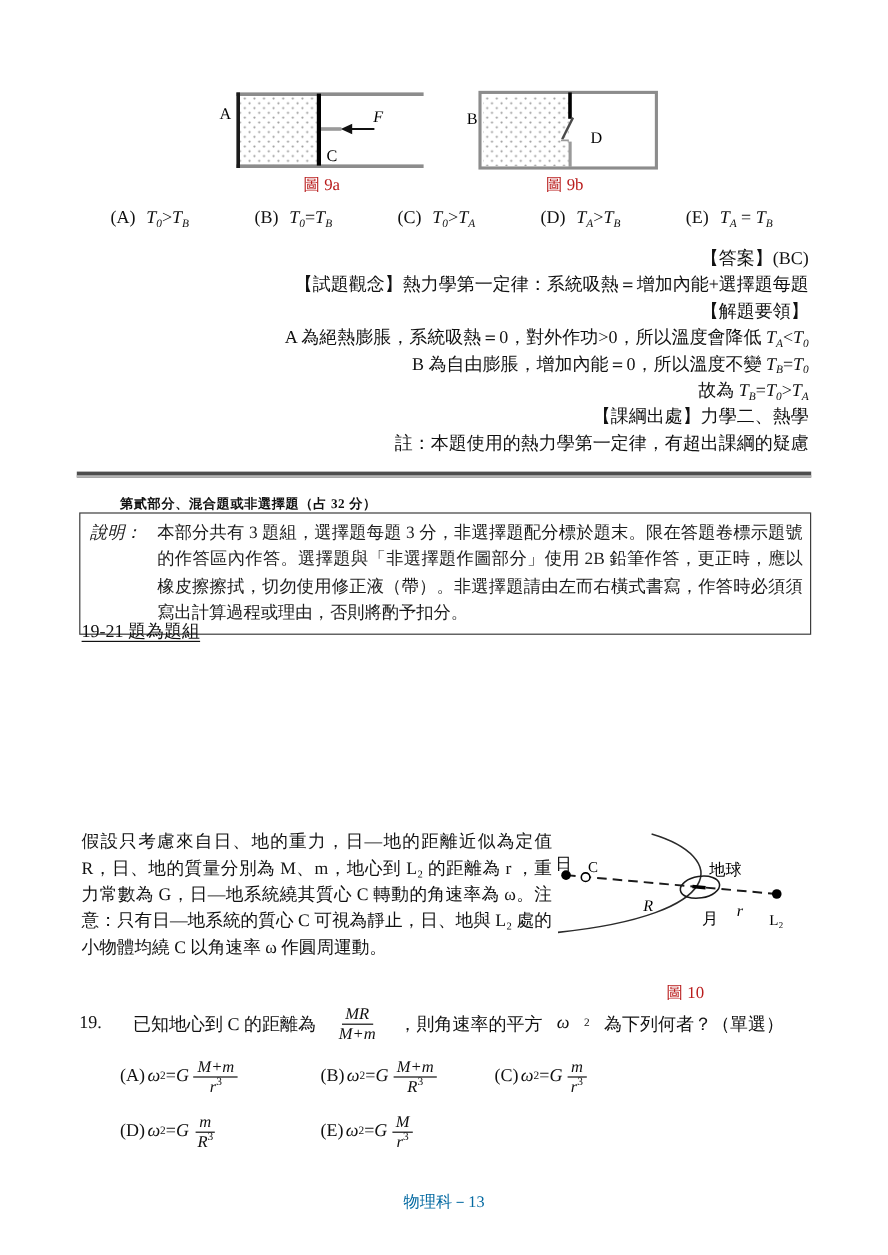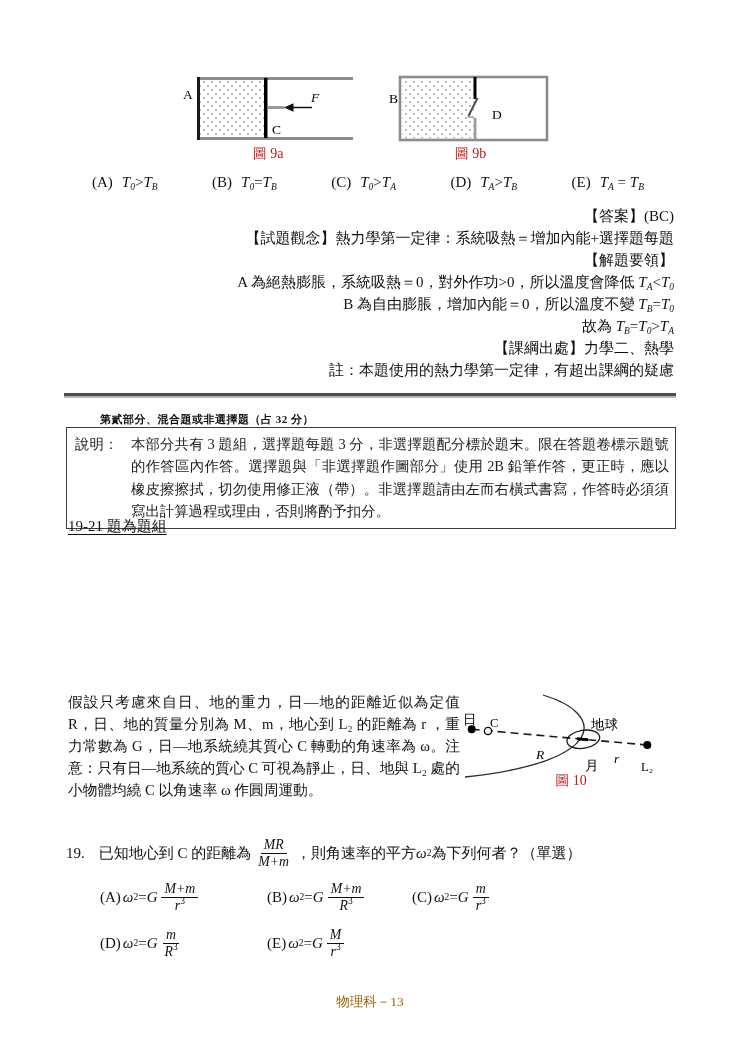--- a/index.html
+++ b/index.html
@@ -20,44 +20,44 @@
   .solution{position:absolute;top:205px;left:68px;width:606px;font-size:15px;line-height:22px;}
   .solution .line{white-space:nowrap;text-align:right;}
   
   .divider{position:absolute;top:393px;left:64px;width:612px;height:3px;
            background:#4d4d4d;border-bottom:2px solid #b5b5b5;}
   
   .sec-title{position:absolute;top:412px;left:68px;font-size:11px;font-weight:bold;letter-spacing:.5px;margin-left:32px;}
   
   .instr-box{position:absolute;top:427px;left:66px;width:594px;border:1.6px solid #3d3d3d;
              padding:5px 6px 6px 8px;display:flex;font-size:14.4px;line-height:22.3px;color:#1c1c1c;}
-  .instr-box .instr-label{flex:0 0 56px;}
+  .instr-box .instr-label{flex:0 0 56px;font-style:italic;}
   .instr-box .instr-text{flex:1;text-align:justify;}
   
   .group-heading{position:absolute;top:517px;left:68px;font-size:15px;
                  text-decoration:underline;text-underline-offset:3px;}
   .para1{position:absolute;top:539px;left:68px;width:606px;font-size:14.7px;
          line-height:21.2px;text-align:justify;}
   .para2{position:absolute;top:691px;left:68px;width:392px;font-size:14.7px;
          line-height:22px;text-align:justify;}
   
   .fig10-wrap{position:absolute;left:452px;top:686px;width:238px;height:112px;}
   
   .q19{position:absolute;top:833px;left:66px;width:620px;display:flex;align-items:center;
-       font-size:15px;height:40px;}
+       font-size:15px;height:40px;gap:12px;}
   .q19 .qnum{margin-right:14px;}
   .frac{display:inline-flex;flex-direction:column;align-items:center;vertical-align:middle;
         margin:0 4px;line-height:1.15;font-size:13.8px;text-align:right;}
   .frac .num{padding:0 3px;border-bottom:1.2px solid #111;}
   .frac .den{padding:0 3px;}
   .qopt{position:absolute;display:flex;align-items:center;font-size:15px;height:42px;}
   .qopt .lbl{margin-right:2px;}
   
   .footer{position:absolute;top:993px;left:0;width:740px;text-align:center;
-          font-size:13.5px;color:#a16207;}
+          font-size:13.5px;color:#0369a1;}
   svg text{font-family:"Liberation Serif","DejaVu Serif",serif;}
 </style>
 </head>
 <body>
 
 <div class="page">
 
   <div class="abs" style="left:178px;top:72px;">
     <svg width="180" height="72" viewBox="0 0 180 72">
       <defs>
@@ -143,21 +143,21 @@
       <circle cx="195.3" cy="59" r="4" fill="#000"></circle>
       <text x="11" y="38" font-size="13.5">日</text>
       <text x="38" y="41" font-size="12.5">C</text>
       <text x="139" y="43" font-size="13.5">地球</text>
       <text x="133" y="84" font-size="13.5">月</text>
       <text x="84" y="73" font-size="13.5" font-style="italic">R</text>
       <text x="162" y="77" font-size="13.5" font-style="italic">r</text>
       <text x="189" y="85" font-size="12.5">L₂</text>
     </svg>
   </div>
-  <div class="fig-caption" style="left:452px;top:772px;width:238px;text-align:center;">圖 10</div>
+  <div class="fig-caption" style="left:452px;top:819px;width:238px;text-align:center;">圖 10</div>
 
   <div class="q19">
     <span class="qnum">19.</span>
     <span>已知地心到 C 的距離為</span>
     <span class="frac">
       <span class="num mi">MR</span>
       <span class="den mi">M+m</span>
     </span>
     <span>，則角速率的平方 </span>
     <span class="mi">ω</span>

